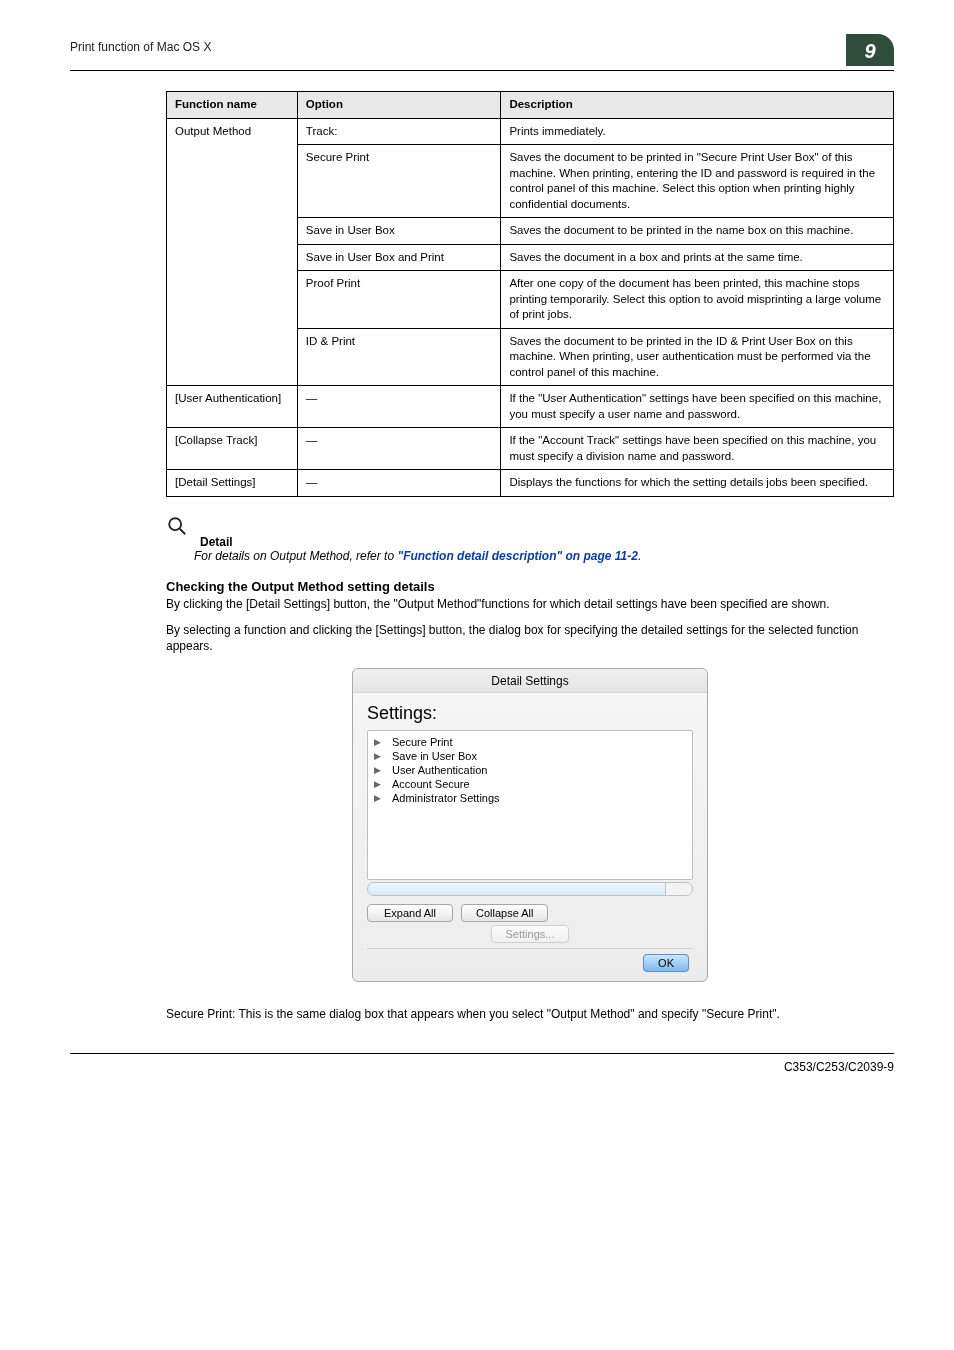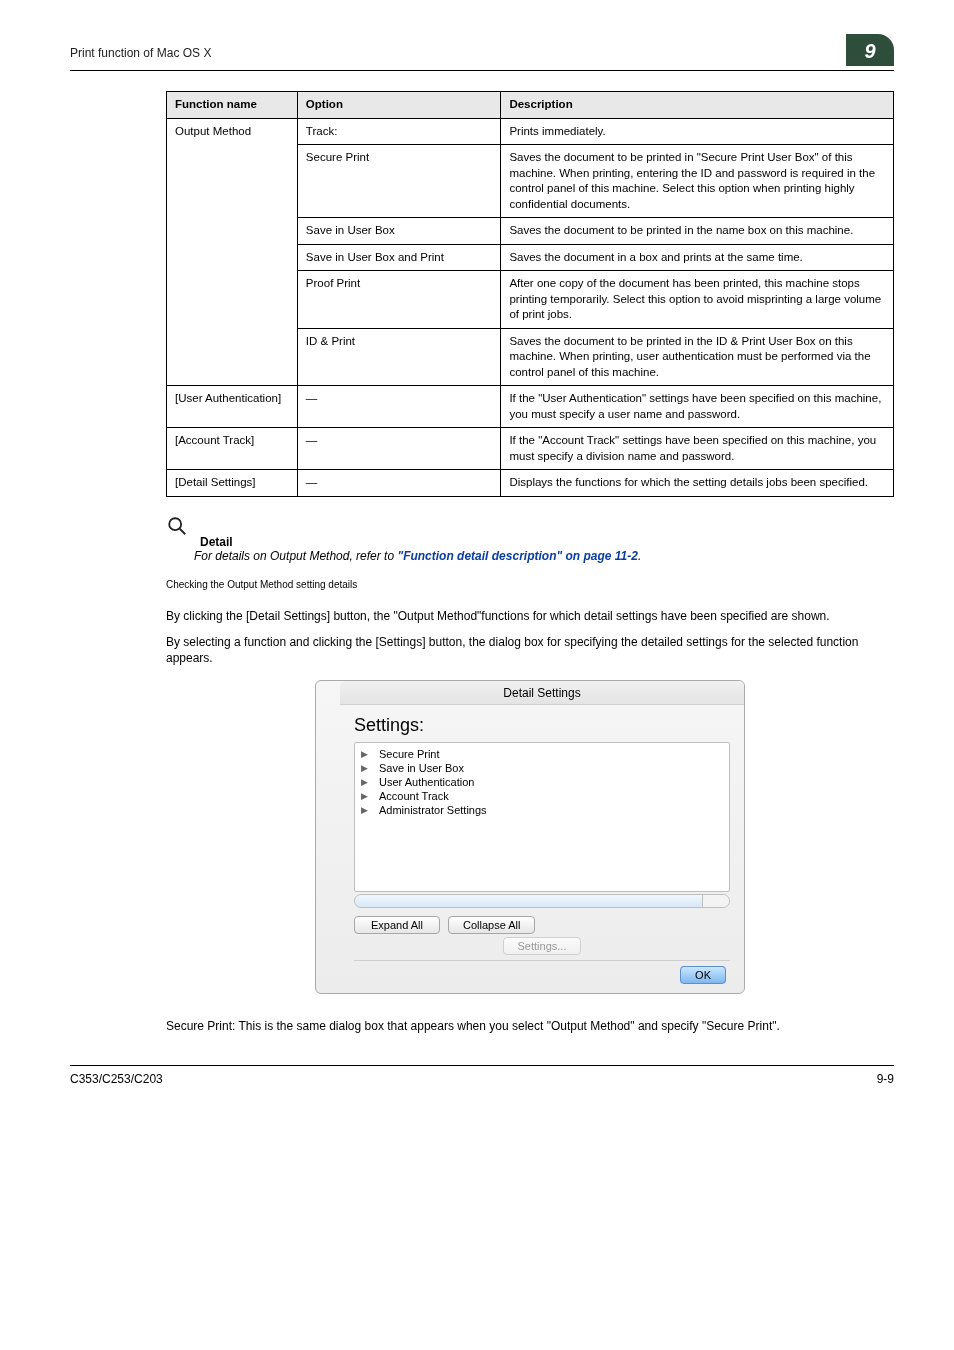--- a/index.html
+++ b/index.html
@@ -9,21 +9,21 @@
     color: #000;
     font-size: 12px;
     width: 954px;
   }
   .page {
     padding: 34px 60px 30px 70px;
   }
   .header-row {
     display: flex;
     justify-content: space-between;
-    align-items: center;
+    align-items: flex-start;
     margin-bottom: 4px;
   }
   .header-left {
     font-size: 12px;
     color: #222;
     padding-top: 6px;
   }
   .header-right {
     position: relative;
   }
@@ -94,45 +94,44 @@
     font-style: italic;
     font-size: 12px;
     margin-left: 28px;
   }
   .detail-callout .text a {
     color: #0a3da0;
     font-weight: bold;
     text-decoration: none;
   }
   h3.section-h {
-    font-weight: normal;
-    font-size: 10px;
-    margin: 16px 0 18px 0;
+    font-weight: bold;
+    font-size: 13px;
+    margin: 16px 0 2px 0;
   }
   p.body {
     font-size: 12px;
     margin-bottom: 10px;
     line-height: 1.35;
   }
   
   .dialog-wrap {
     display: flex;
     justify-content: center;
     margin: 14px 0 24px 0;
   }
   .mac-dialog {
-    width: 430px;
+    width: 356px;
     border: 1px solid #aaa;
     border-radius: 6px;
     background: linear-gradient(#f6f6f6, #ececec);
     font-family: "Lucida Grande", Arial, sans-serif;
     font-size: 11px;
     color: #000;
     position: relative;
-    padding-left: 24px;
   }
   .mac-titlebar {
     text-align: center;
     font-size: 12px;
     padding: 5px 0 4px 0;
     border-bottom: 1px solid #d0d0d0;
     background: linear-gradient(#f0f0f0,#e4e4e4);
     border-top-left-radius: 6px;
     border-top-right-radius: 6px;
   }
@@ -215,21 +214,21 @@
     text-align: right;
     padding-right: 4px;
   }
   .mac-btn.default {
     background: linear-gradient(#c9e6ff,#7fb8ee);
     border-color: #5b8fc9;
     min-width: 60px;
   }
   .page-footer {
     display: flex;
-    justify-content: space-between;
+    justify-content: flex-end;
     font-size: 12px;
     border-top: 1px solid #000;
     padding-top: 6px;
     margin-top: 30px;
   }
 </style>
 </head>
 <body>
 
 <div class="page">
@@ -284,21 +283,21 @@
         <tr>
           <td>ID &amp; Print</td>
           <td>Saves the document to be printed in the ID &amp; Print User Box on this machine. When printing, user authentication must be performed via the control panel of this machine.</td>
         </tr>
         <tr>
           <td>[User Authentication]</td>
           <td>—</td>
           <td>If the "User Authentication" settings have been specified on this machine, you must specify a user name and password.</td>
         </tr>
         <tr>
-          <td>[Account Track]</td>
+          <td>[Collapse Track]</td>
           <td>—</td>
           <td>If the "Account Track" settings have been specified on this machine, you must specify a division name and password.</td>
         </tr>
         <tr>
           <td>[Detail Settings]</td>
           <td>—</td>
           <td>Displays the functions for which the setting details jobs been specified.</td>
         </tr>
       </tbody>
     </table>
@@ -334,21 +333,21 @@
             <div class="row">
                 <span class="tri">▶</span>
                 <span>Save in User Box</span>
               </div>
             <div class="row">
                 <span class="tri">▶</span>
                 <span>User Authentication</span>
               </div>
             <div class="row">
                 <span class="tri">▶</span>
-                <span>Account Track</span>
+                <span>Account Secure</span>
               </div>
             <div class="row">
                 <span class="tri">▶</span>
                 <span>Administrator Settings</span>
               </div>
           </div>
           <div class="mac-hscroll"></div>
           <div class="mac-btn-row">
             <div class="mac-btn">Expand All</div>
             <div class="mac-btn">Collapse All</div>

